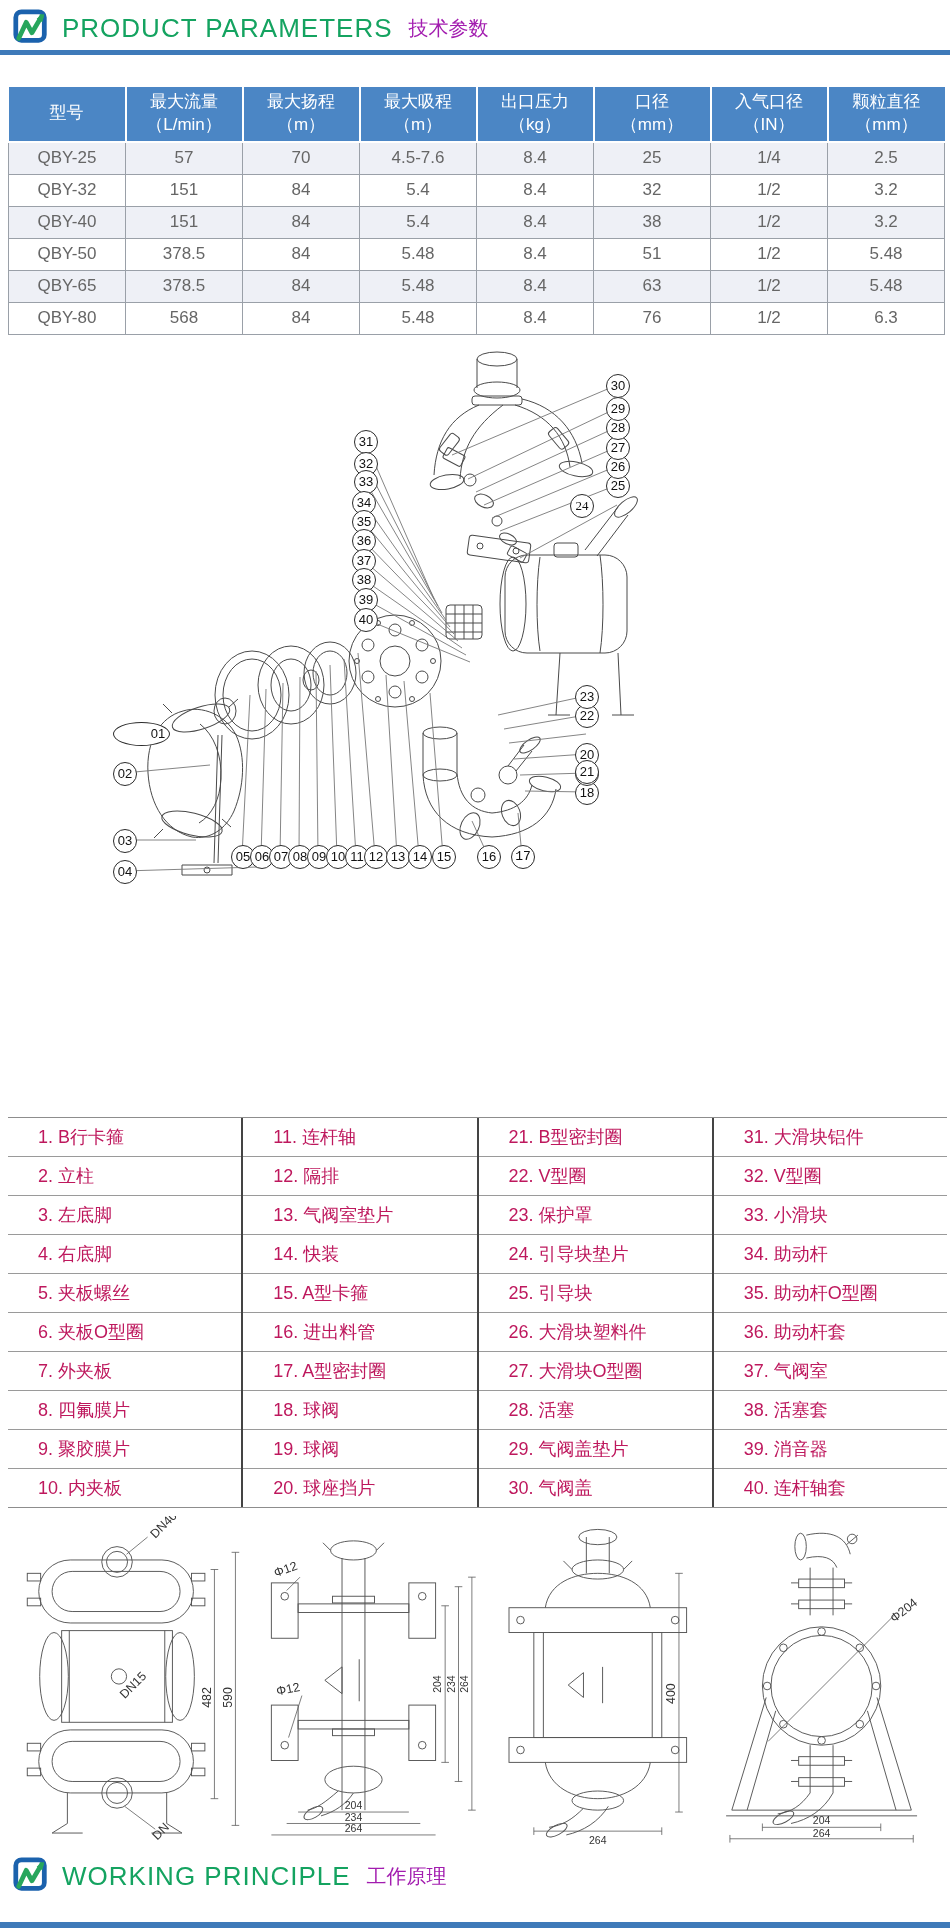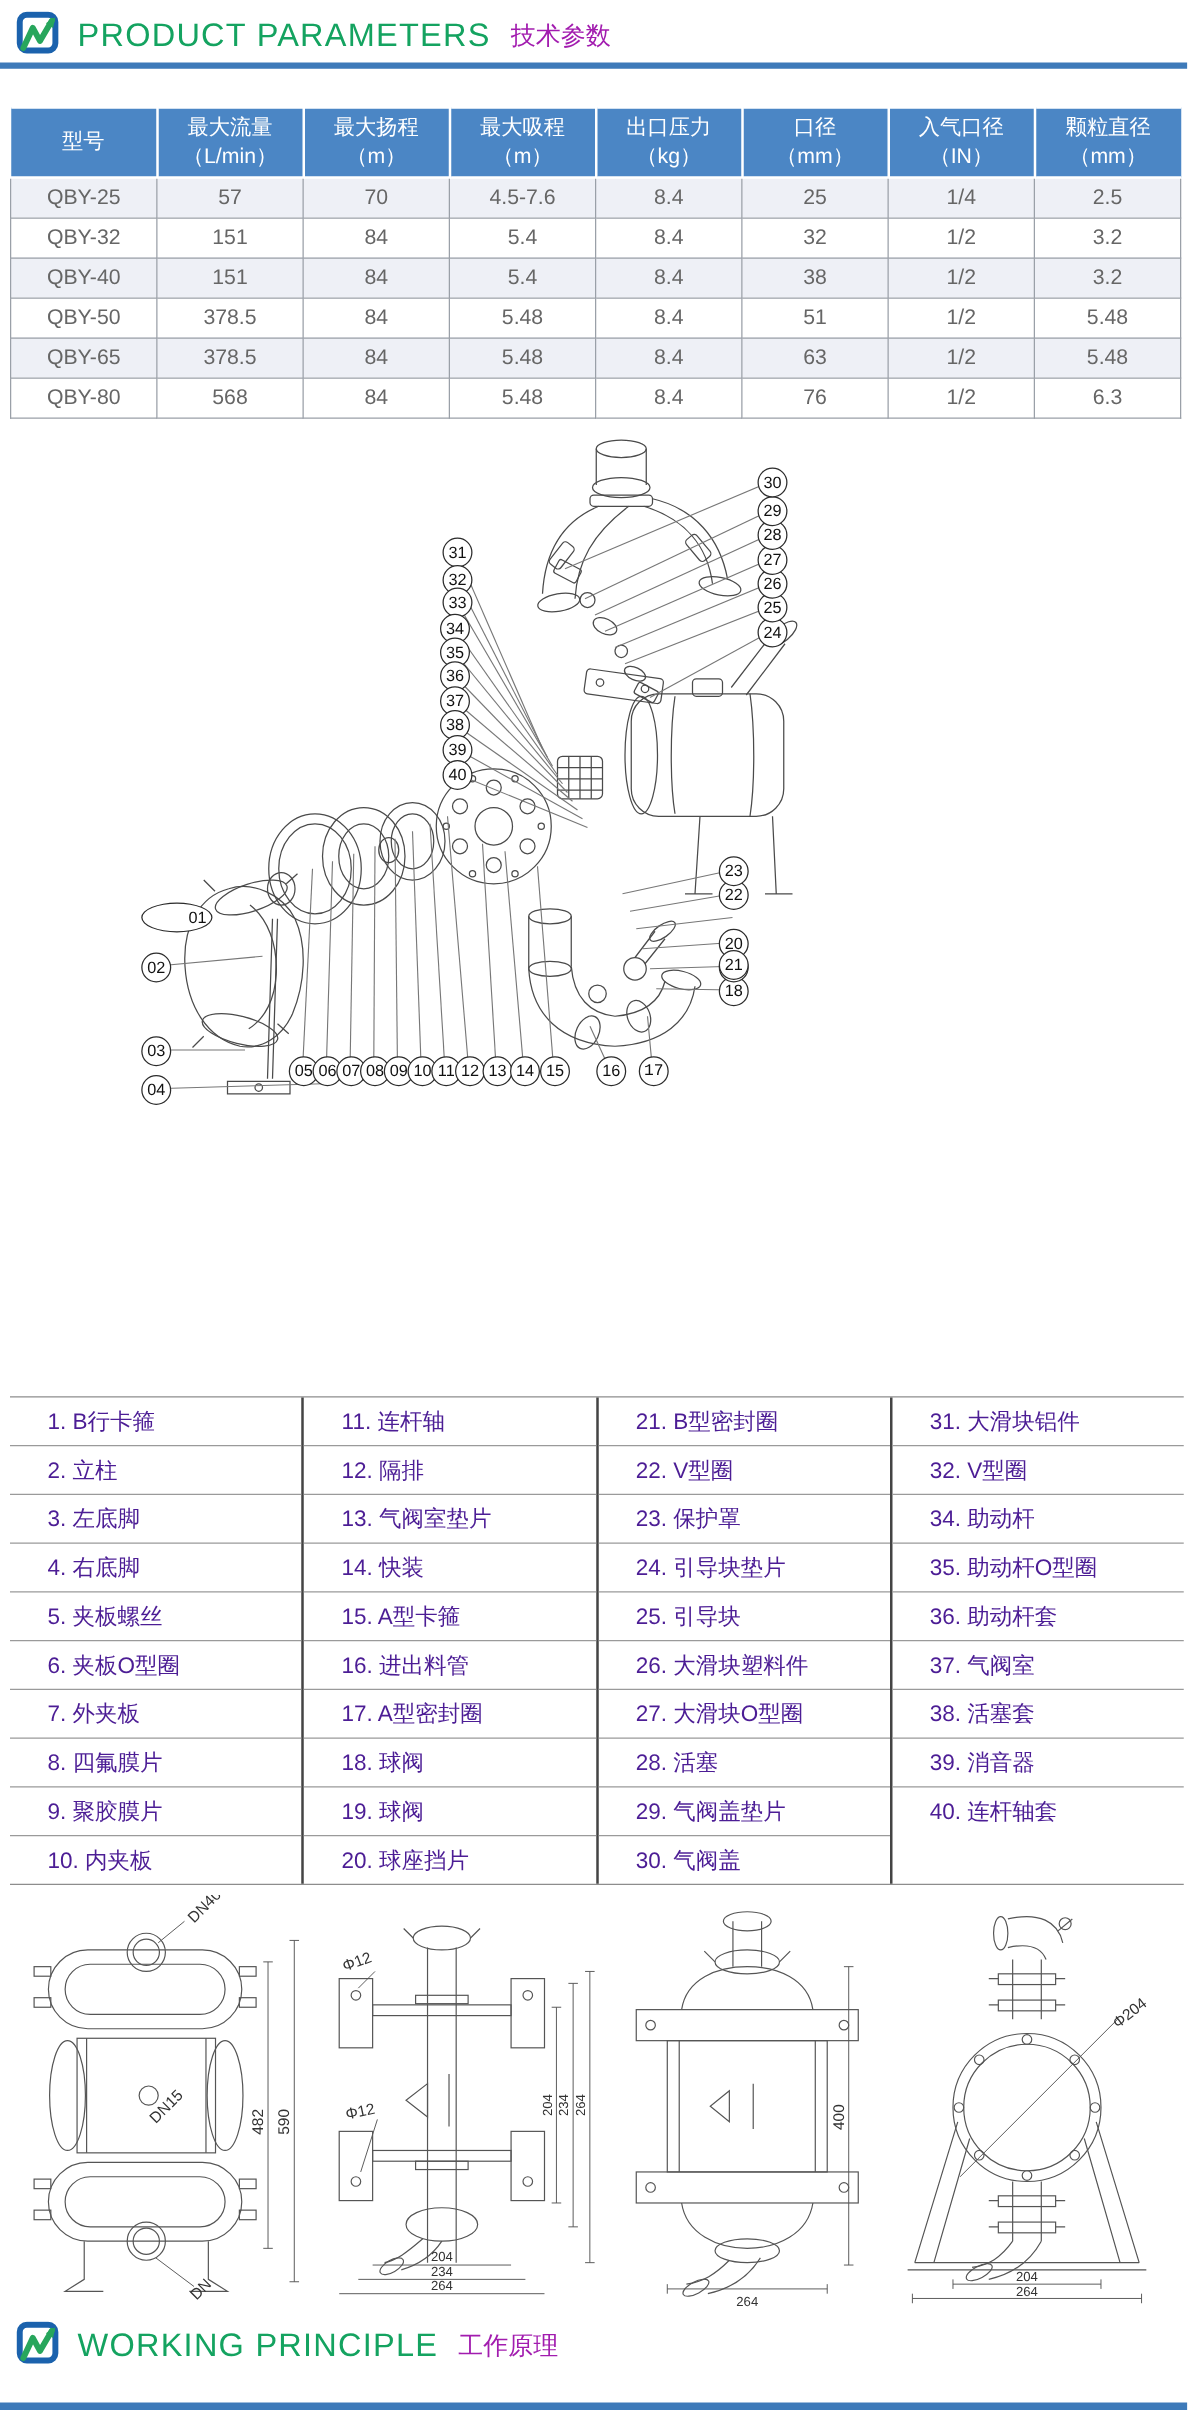--- a/index.html
+++ b/index.html
@@ -27,21 +27,21 @@
   .diagram{position:relative;width:950px;height:770px;margin-top:8px;}
   .diagram svg.art,.diagram svg.leaders{position:absolute;left:0;top:0;}
   .callout{position:absolute;width:22px;height:22px;border:1px solid #2b2b2b;border-radius:50%;
            background:#fff;font-size:13px;line-height:22px;text-align:center;color:#111;z-index:3;}
 
   
   .parts{display:flex;width:939px;margin:4px 0 0 8px;border-top:1px solid #8d8d8d;border-bottom:1px solid #8d8d8d;}
   .parts-col{flex:1 1 0;border-right:2px solid #444;}
   .parts-col:last-child{border-right:none;}
   .parts-cell{height:38px;line-height:38px;border-bottom:1px solid #9a9a9a;
-              padding-left:30px;font-size:18px;color:#4c1d95;white-space:nowrap;}
+              padding-left:30px;font-size:18px;color:#be185d;white-space:nowrap;}
   .parts-col .parts-cell:last-child{border-bottom:none;}
 
   
   .drawings{display:flex;justify-content:space-between;align-items:flex-start;
             width:930px;margin:8px 0 0 12px;height:340px;}
   .drawings svg{display:block;}
   .dim-txt{font-size:11px;fill:#333;}
   .dim-big{font-size:13px;fill:#333;}
 
   .footer-wrap{position:absolute;left:0;bottom:0;width:950px;}
@@ -314,21 +314,21 @@
       <div class="callout" style="left: 408px; top: 502px;">14</div>
       <div class="callout" style="left: 432px; top: 502px;">15</div>
       <div class="callout" style="left: 477px; top: 502px;">16</div>
       <div class="callout" style="left: 511px; top: 502px; font-family: Liberation Mono, monospace;">17</div>
       <div class="callout" style="left: 575px; top: 438px;">18</div>
       <div class="callout" style="left: 575px; top: 419px;">19</div>
       <div class="callout" style="left: 575px; top: 400px;">20</div>
       <div class="callout" style="left: 575px; top: 380px; margin-top: 37px;">21</div>
       <div class="callout" style="left: 575px; top: 361px;">22</div>
       <div class="callout" style="left: 575px; top: 342px;">23</div>
-      <div class="callout" style="left: 606px; top: 151px;">24</div>
+      <div class="callout" style="left: 570px; top: 151px; font-family: Liberation Serif, serif;">24</div>
       <div class="callout" style="left: 606px; top: 131px;">25</div>
       <div class="callout" style="left: 606px; top: 112px;">26</div>
       <div class="callout" style="left: 606px; top: 93px;">27</div>
       <div class="callout" style="left: 606px; top: 73px;">28</div>
       <div class="callout" style="left: 606px; top: 54px;">29</div>
       <div class="callout" style="left: 606px; top: 31px;">30</div>
       <div class="callout" style="left: 354px; top: 87px;">31</div>
       <div class="callout" style="left: 354px; top: 109px;">32</div>
       <div class="callout" style="left: 354px; top: 127px;">33</div>
       <div class="callout" style="left: 352px; top: 148px;">34</div>
@@ -373,20 +373,21 @@
         <div class="parts-cell">25. 引导块</div>
         <div class="parts-cell">26. 大滑块塑料件</div>
         <div class="parts-cell">27. 大滑块O型圈</div>
         <div class="parts-cell">28. 活塞</div>
         <div class="parts-cell">29. 气阀盖垫片</div>
         <div class="parts-cell">30. 气阀盖</div>
       </div>
       <div class="parts-col">
         <div class="parts-cell">31. 大滑块铝件</div>
         <div class="parts-cell">32. V型圈</div>
+        <div class="parts-cell">33. 小滑块</div>
         <div class="parts-cell">34. 助动杆</div>
         <div class="parts-cell">35. 助动杆O型圈</div>
         <div class="parts-cell">36. 助动杆套</div>
         <div class="parts-cell">37. 气阀室</div>
         <div class="parts-cell">38. 活塞套</div>
         <div class="parts-cell">39. 消音器</div>
         <div class="parts-cell">40. 连杆轴套</div>
       </div>
     </div>
 

